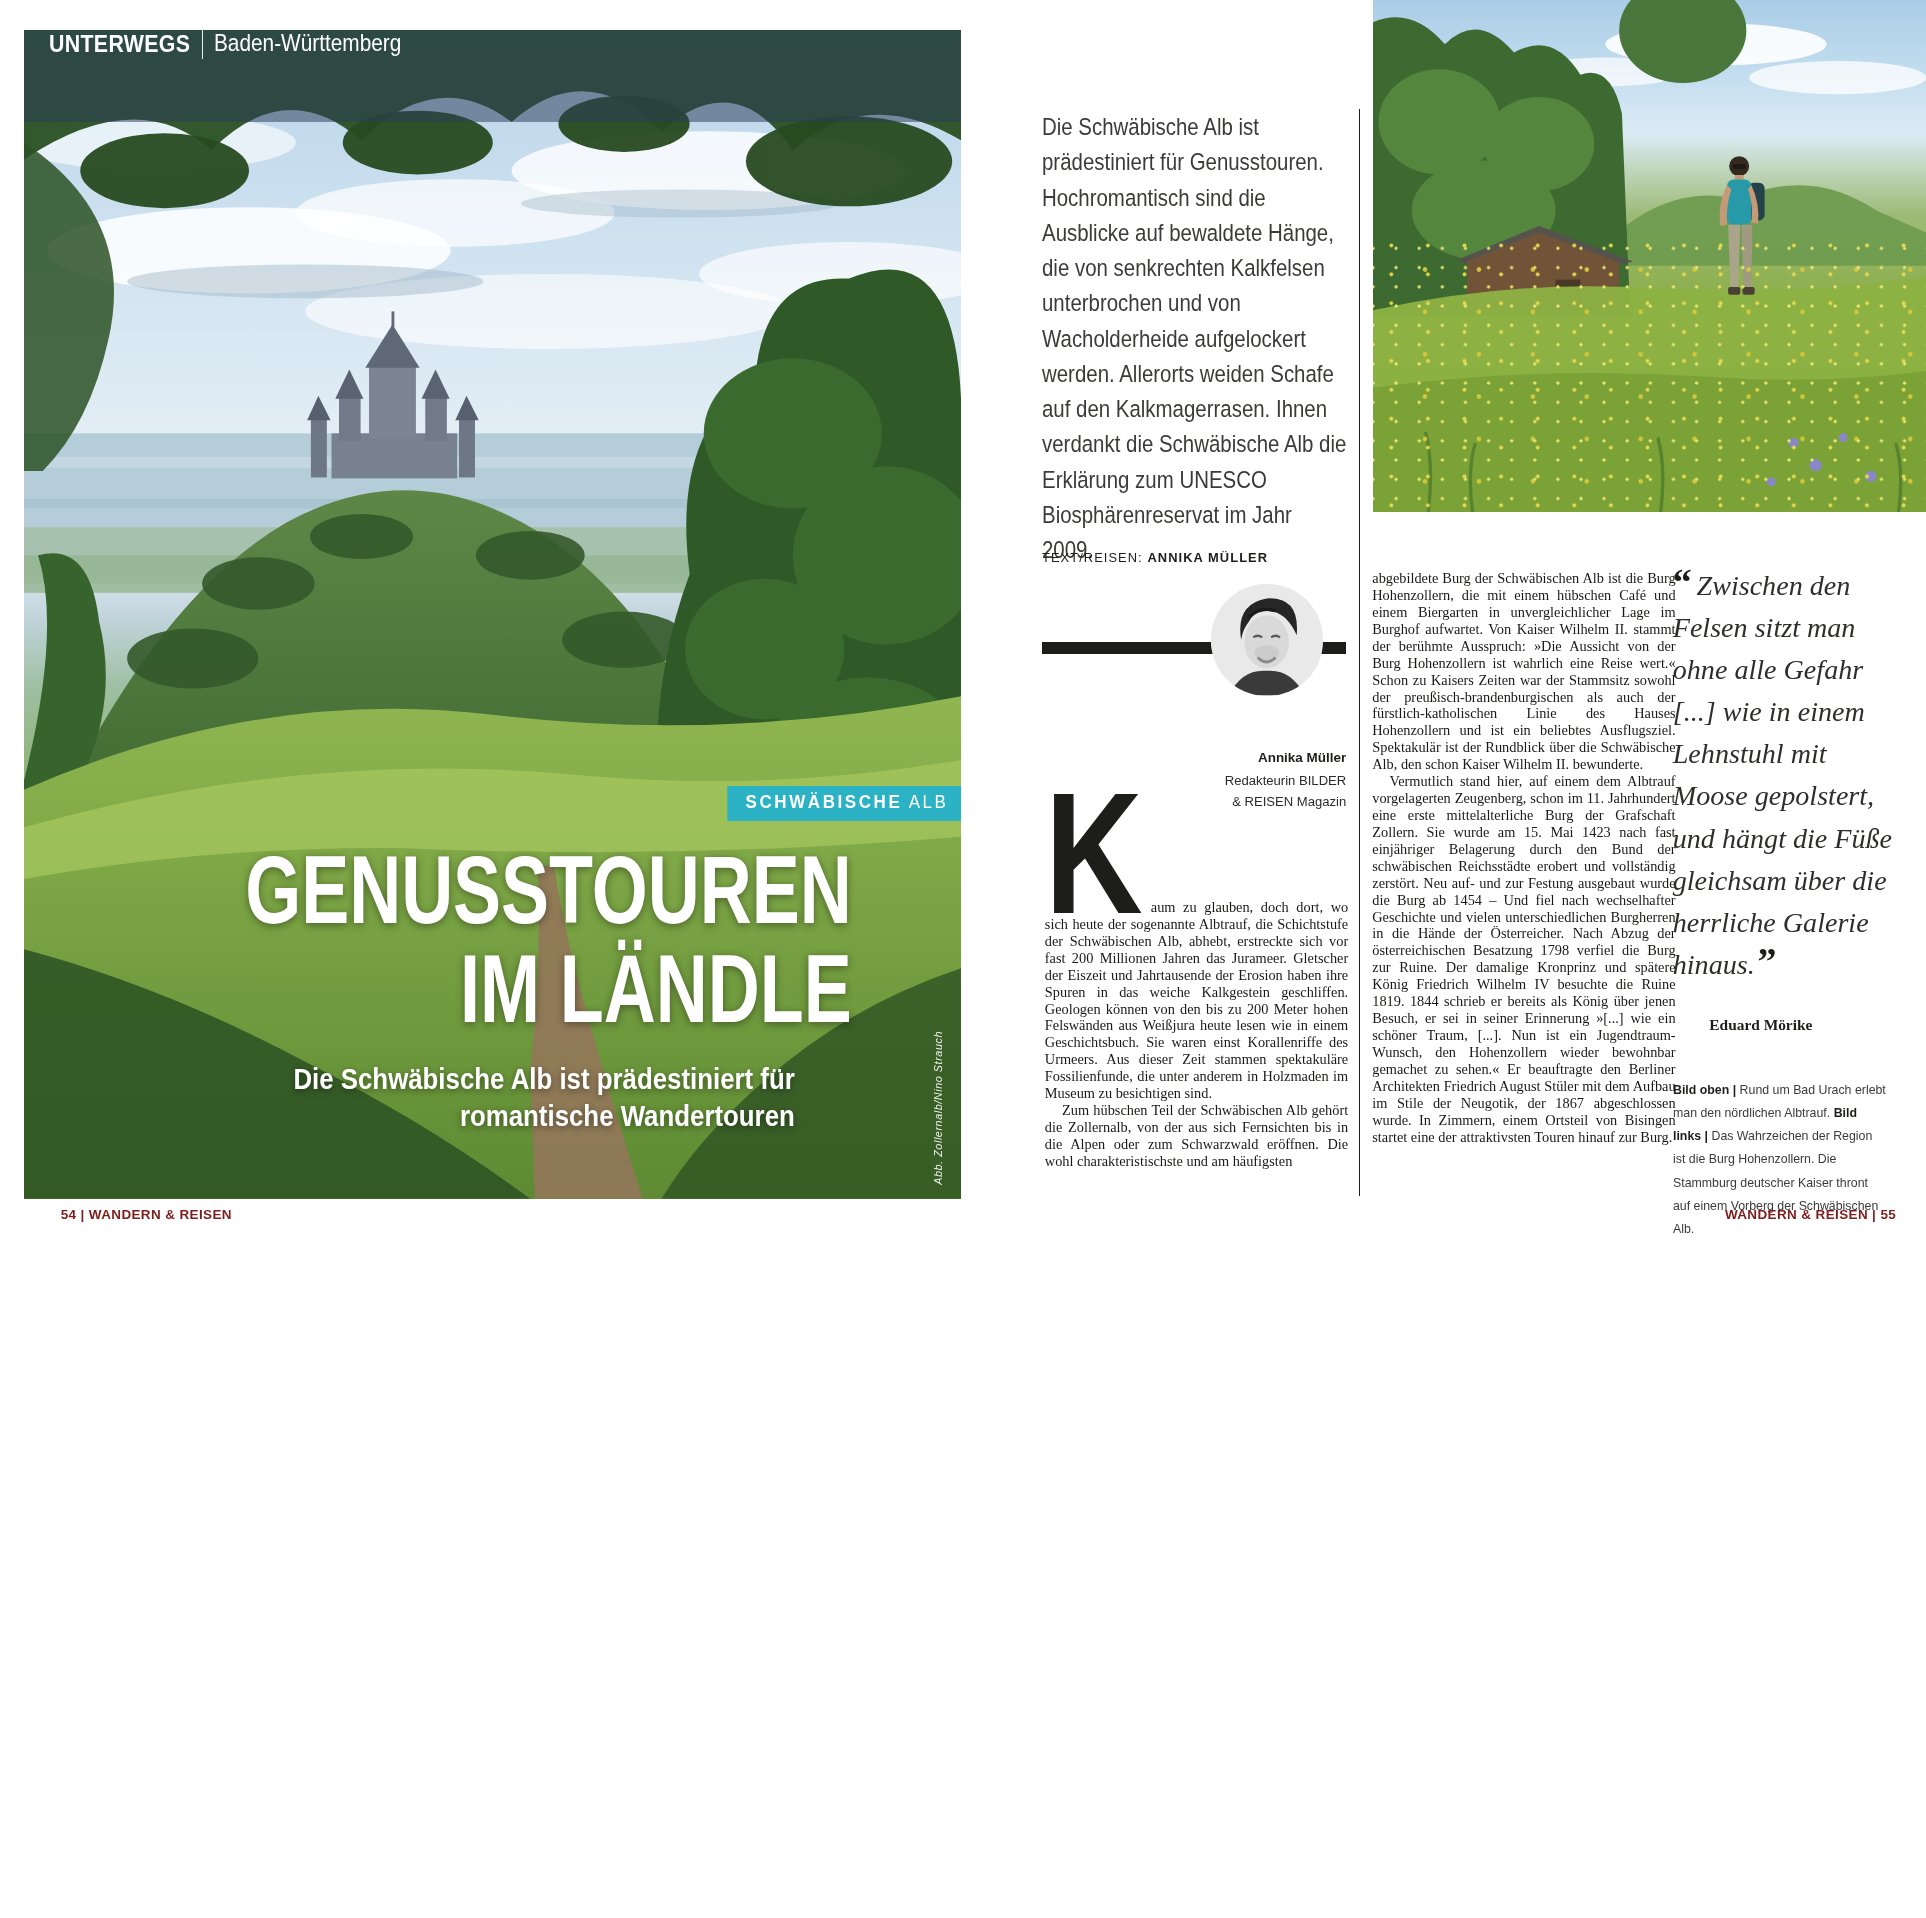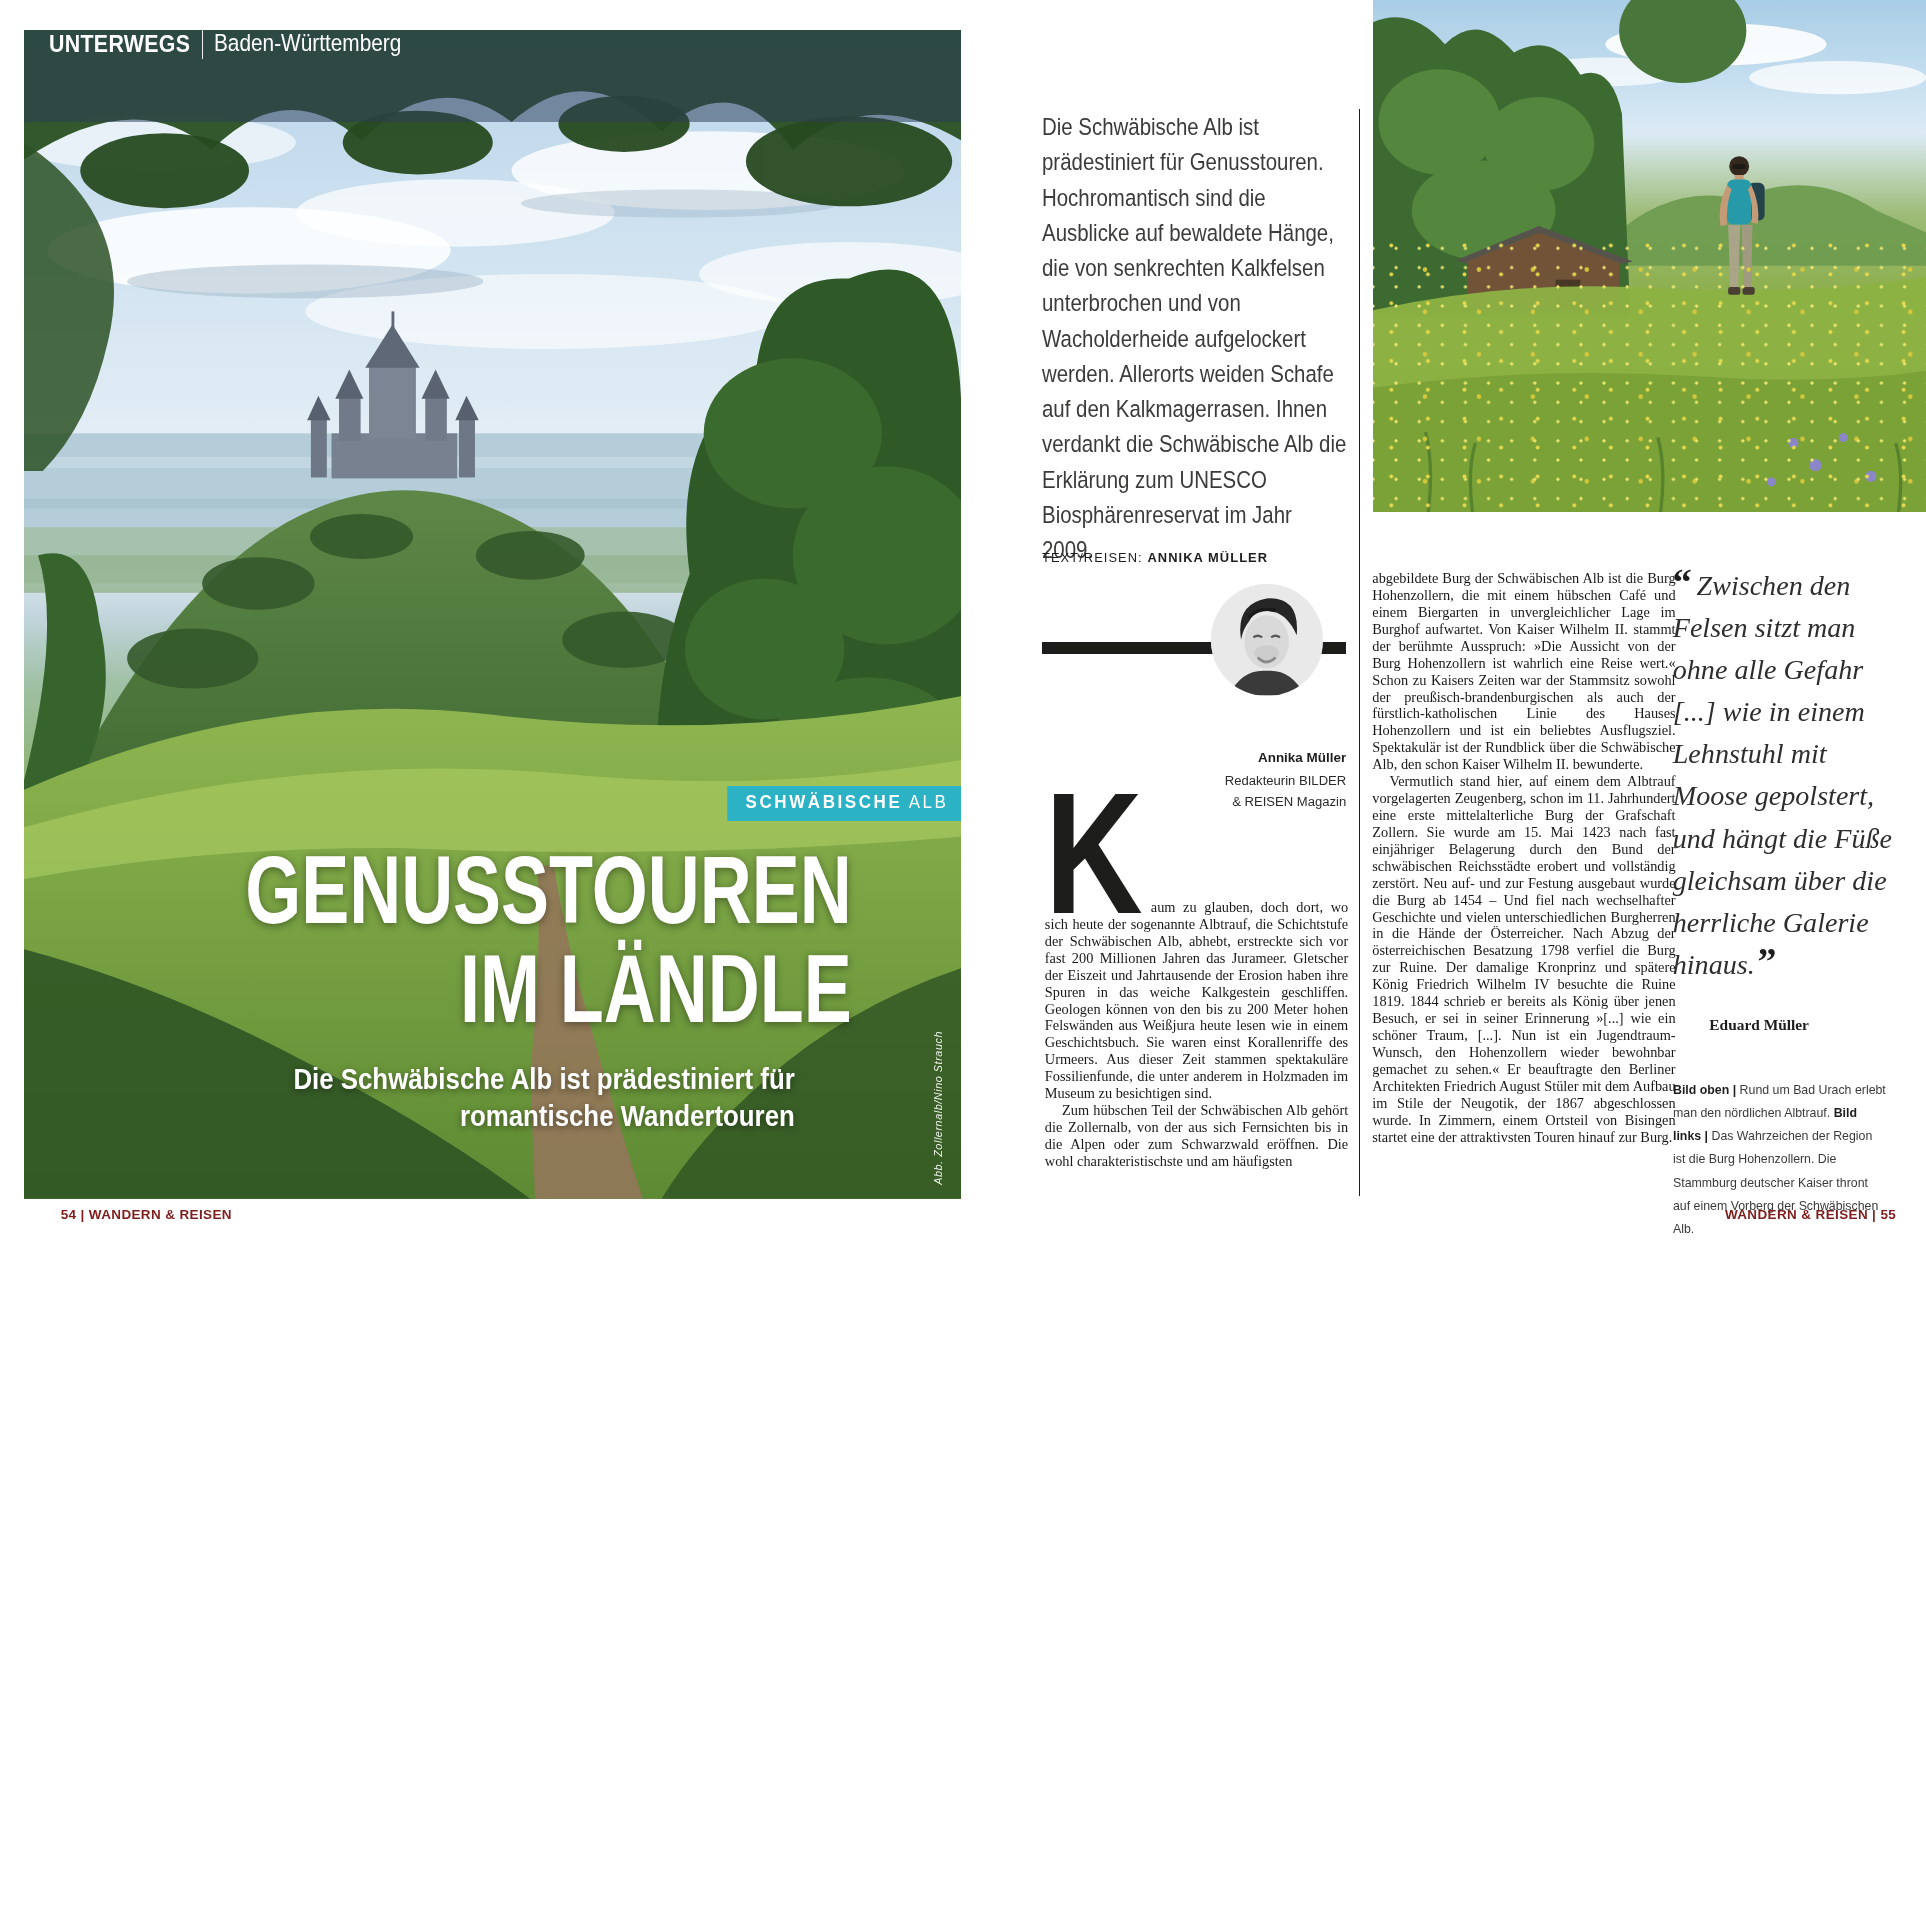--- a/index.html
+++ b/index.html
@@ -298,21 +298,21 @@
     <p>Zum hübschen Teil der Schwäbischen Alb gehört die Zollernalb, von der aus sich Fernsichten bis in die Alpen oder zum Schwarzwald eröffnen. Die wohl charakteristischste und am häufigsten</p>
   </div>
 
   <div class="bodycol col2">
     <p>abgebildete Burg der Schwäbischen Alb ist die Burg Hohenzollern, die mit einem hübschen Café und einem Biergarten in unvergleichlicher Lage im Burghof aufwartet. Von Kaiser Wilhelm II. stammt der berühmte Ausspruch: »Die Aussicht von der Burg Hohenzollern ist wahrlich eine Reise wert.« Schon zu Kaisers Zeiten war der Stammsitz sowohl der preußisch-brandenburgischen als auch der fürstlich-katholischen Linie des Hauses Hohenzollern und ist ein beliebtes Ausflugsziel. Spektakulär ist der Rundblick über die Schwäbische Alb, den schon Kaiser Wilhelm II. bewunderte.</p>
     <p>Vermutlich stand hier, auf einem dem Albtrauf vorgelagerten Zeugenberg, schon im 11. Jahrhundert eine erste mittelalterliche Burg der Grafschaft Zollern. Sie wurde am 15. Mai 1423 nach fast einjähriger Belagerung durch den Bund der schwäbischen Reichsstädte erobert und vollständig zerstört. Neu auf- und zur Festung ausgebaut wurde die Burg ab 1454 – Und fiel nach wechselhafter Geschichte und vielen unterschiedlichen Burgherren in die Hände der Österreicher. Nach Abzug der österreichischen Besatzung 1798 verfiel die Burg zur Ruine. Der damalige Kronprinz und spätere König Friedrich Wilhelm IV besuchte die Ruine 1819. 1844 schrieb er bereits als König über jenen Besuch, er sei in seiner Erinnerung »[...] wie ein schöner Traum, [...]. Nun ist ein Jugendtraum-Wunsch, den Hohenzollern wieder bewohnbar gemachet zu sehen.« Er beauftragte den Berliner Architekten Friedrich August Stüler mit dem Aufbau im Stile der Neugotik, der 1867 abgeschlossen wurde. In Zimmern, einem Ortsteil von Bisingen startet eine der attraktivsten Touren hinauf zur Burg.</p>
   </div>
 
   <div class="quote">
     <span class="qmark open">“</span><span>Zwischen den Felsen sitzt man ohne alle Gefahr [...] wie in einem Lehnstuhl mit Moose gepolstert, und hängt die Füße gleichsam über die herrliche Galerie hinaus.</span><span class="qmark close">”</span>
-    <div class="quote-attr">Eduard Müller</div>
+    <div class="quote-attr">Eduard Mörike</div>
   </div>
 
   <div class="caption">
     <span class="cb">Bild oben |</span>
     <span>Rund um Bad Urach erlebt man den nördlichen Albtrauf.</span>
     <span class="cb">Bild links |</span>
     <span>Das Wahrzeichen der Region ist die Burg Hohenzollern. Die Stammburg deutscher Kaiser thront auf einem Vorberg der Schwäbischen Alb.</span>
   </div>
 
   <div class="footer right">WANDERN &amp; REISEN | 55</div>

